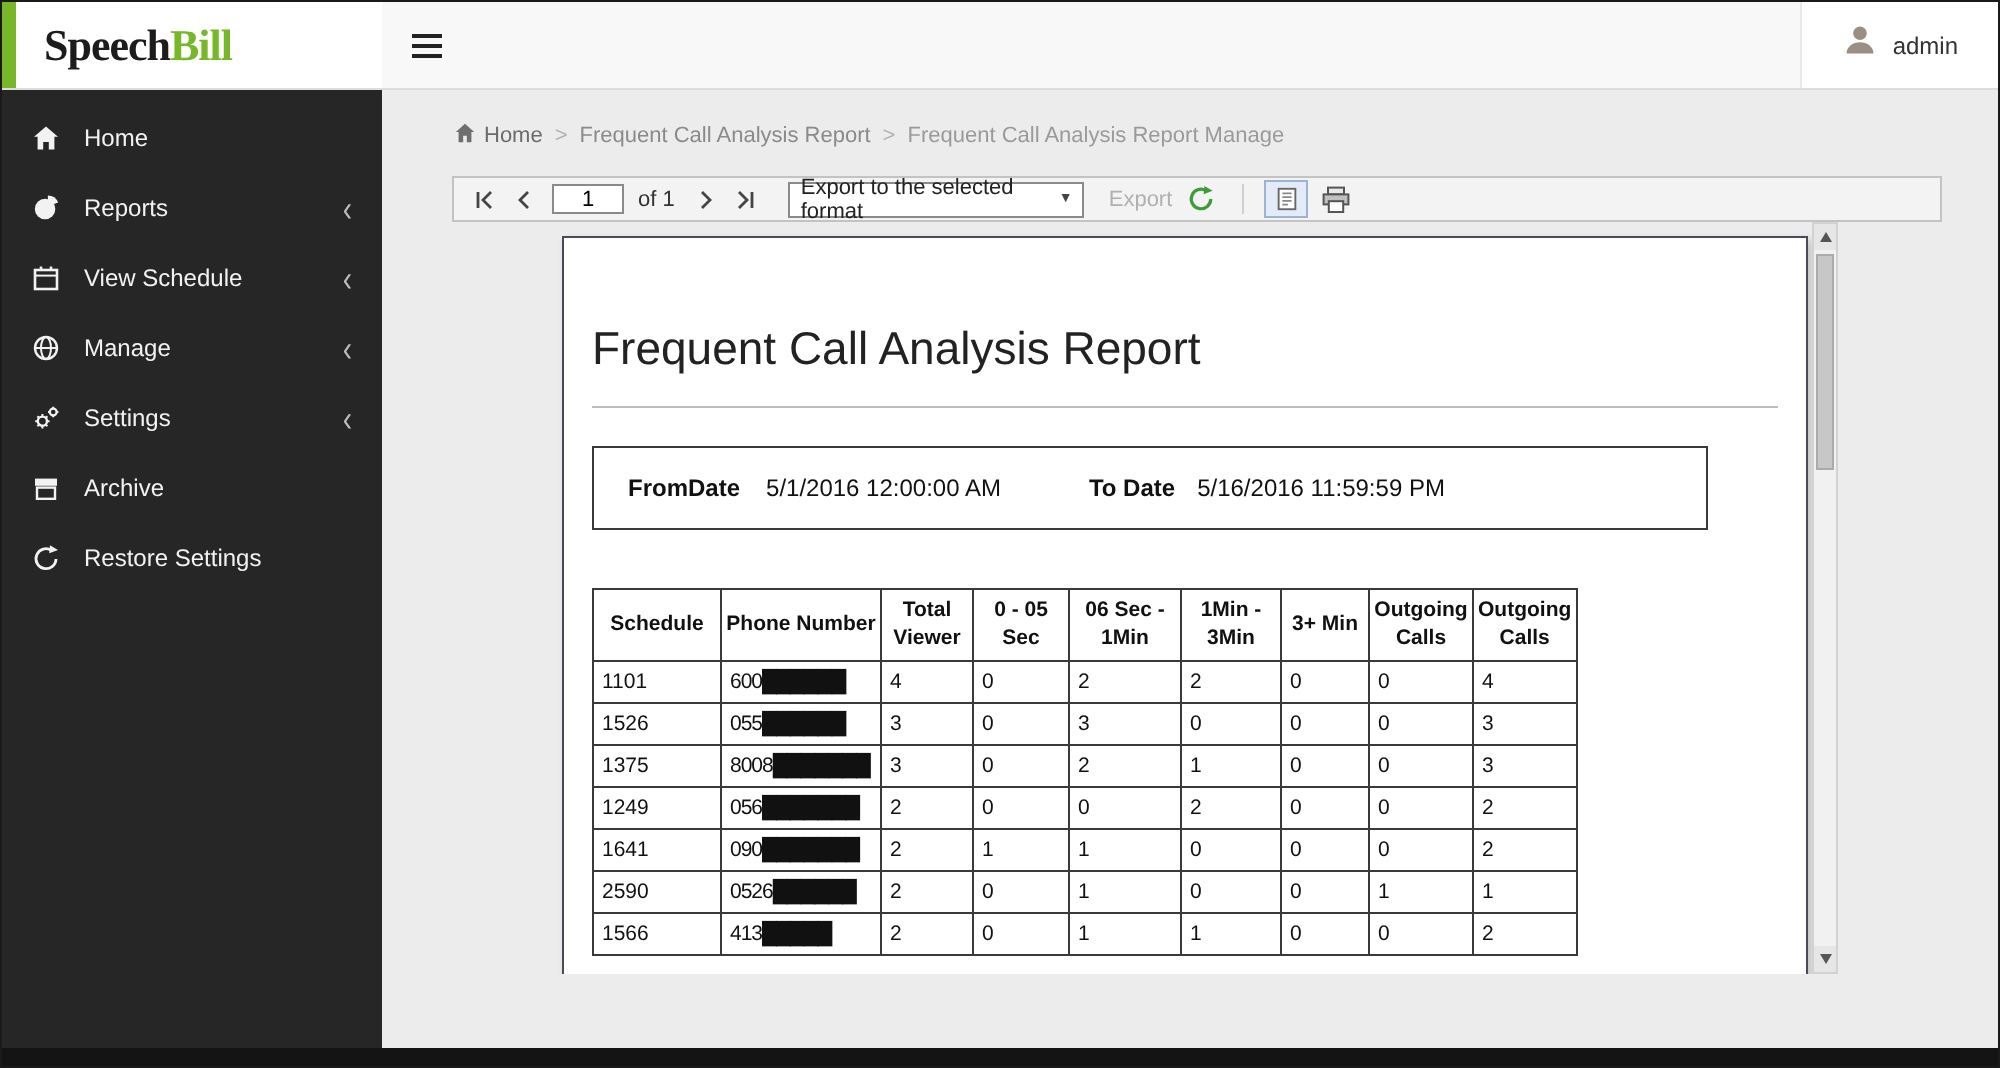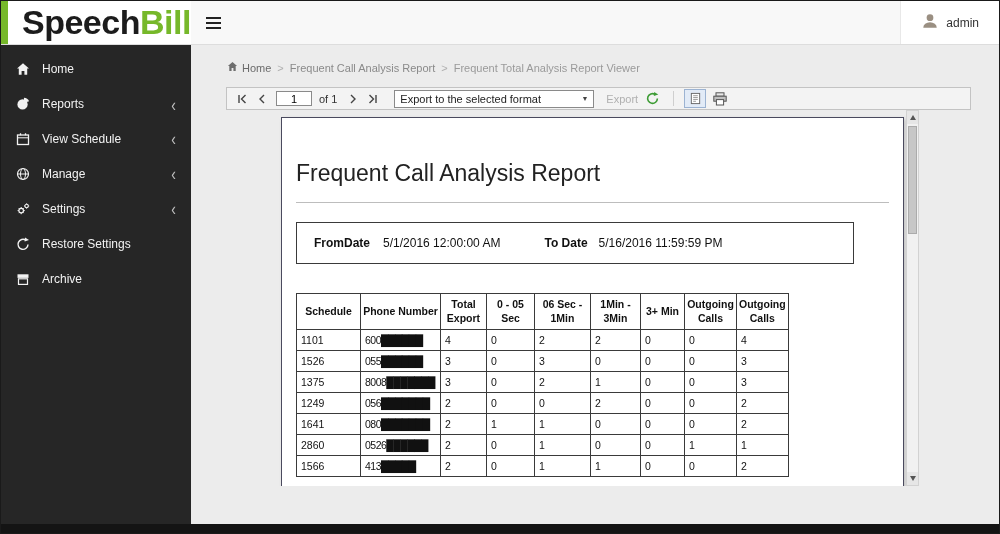--- a/index.html
+++ b/index.html
@@ -4,21 +4,21 @@
 <style>
   * { box-sizing: border-box; margin: 0; padding: 0; }
   html,body { width:1000px; height:534px; }
   body { font-family: "Liberation Sans", "DejaVu Sans", sans-serif; background:#fff; }
   .app { width:1000px; height:534px; border:1px solid #1a1a1a; display:flex; flex-direction:column; overflow:hidden; background:#ececec; }
 
   
   .header { height:44px; background:#f8f8f8; display:flex; align-items:stretch; border-bottom:1px solid #ddd; flex:0 0 44px; }
   .brand { width:190px; background:#fff; display:flex; align-items:center; }
   .green-strip { width:7px; height:100%; background:#76b82a; margin-right:14px; }
-  .brand-text { font-size:34px; font-weight:bold; letter-spacing:-0.5px; }
+  .brand-text { font-size:22px; font-weight:bold; letter-spacing:-0.5px;font-family:Liberation Serif, serif; }
   .brand-part1 { color:#1c1c1c; }
   .brand-part2 { color:#76b82a; }
   .hamburger { width:44px; display:flex; flex-direction:column; justify-content:center; align-items:center; gap:3px; cursor:pointer; }
   .hamburger .bar { width:15px; height:2px; background:#222; }
   .admin-box { margin-left:auto; display:flex; align-items:center; gap:7px; padding:0 20px; background:#fff; border-left:1px solid #e8e8e8; }
   .admin-label { font-size:12px; color:#333; }
 
   
   .body-row { flex:1 1 auto; display:flex; min-height:0; }
   .sidebar { width:190px; background:#262626; flex:0 0 190px; padding-top:6px; }
@@ -33,21 +33,21 @@
   .crumb-home { display:flex; align-items:center; gap:4px; color:#6b6b6b; }
   .crumb-sep { color:#b0b0b0; }
   .crumb-current { color:#9a9a9a; }
 
   
   .viewer { margin:13px 0 0 35px; width:745px; }
   .toolbar { height:23px; background:#f3f3f3; border:1px solid #c3c3c3; display:flex; align-items:center; padding:0 6px; gap:3px; }
   .nav-btn { width:17px; height:17px; display:flex; align-items:center; justify-content:center; cursor:pointer; }
   .page-input { width:36px; height:15px; font-size:11px; text-align:center; border:1px solid #8a8a8a; font-family:"Liberation Sans",sans-serif; margin:0 3px; }
   .of-label { font-size:11px; color:#333; margin:0 4px 0 1px; }
-  .select-box { margin-left:10px; width:200px; height:18px; border:1px solid #8a8a8a; background:#fff; font-size:11px; color:#222; display:flex; align-items:center; justify-content:space-between; padding:0 5px; cursor:pointer; }
+  .select-box { margin-left:10px; width:148px; height:18px; border:1px solid #8a8a8a; background:#fff; font-size:11px; color:#222; display:flex; align-items:center; justify-content:space-between; padding:0 5px; cursor:pointer; }
   .select-caret { font-size:7px; color:#444; }
   .export-label { color:#b0b0b0; font-size:11px; margin-left:9px; cursor:default; }
   .tb-sep { width:1px; height:15px; background:#cfcfcf; margin:0 7px; }
   .icon-btn { width:22px; height:19px; display:flex; align-items:center; justify-content:center; cursor:pointer; }
   .icon-btn.active { border:1px solid #9cb3d2; background:#e2ebf7; }
 
   
   .report-area { position:relative; height:376px; overflow:hidden; }
   .page { position:absolute; left:55px; top:7px; width:623px; height:460px; background:#fff; border:1px solid #4a4a5e; box-shadow:2px 2px 4px rgba(0,0,0,0.18); }
   .page-content { padding:42px 14px 0 14px; }
@@ -159,49 +159,49 @@
               <circle cx="10.6" cy="4" r="1.7" fill="none" stroke="#f2f2f2" stroke-width="1.1"></circle>
               <path d="M10.6 1.4 V2.3 M10.6 5.7 V6.6 M8 4 H8.9 M12.3 4 H13.2" stroke="#f2f2f2" stroke-width="1"></path>
             </svg>
           </span>
         <span>Settings</span>
         <span class="side-chevron">‹</span>
       </div>
       <div class="side-item">
         <span class="s-icon">
             <svg width="14" height="14" viewBox="0 0 14 14">
+              <rect x="1.5" y="2.3" width="11" height="3.6" fill="#f2f2f2"></rect>
+              <rect x="2.5" y="6.8" width="9" height="5.6" fill="none" stroke="#f2f2f2" stroke-width="1.2"></rect>
+            </svg>
+          </span>
+        <span>Archive</span>
+      </div>
+      <div class="side-item">
+        <span class="s-icon">
+            <svg width="14" height="14" viewBox="0 0 14 14">
               <path d="M12 7.5 A5 5 0 1 1 9.8 3.2" fill="none" stroke="#f2f2f2" stroke-width="1.4"></path>
               <path d="M9 0.6 L13 3 L8.6 4.6 Z" fill="#f2f2f2"></path>
             </svg>
           </span>
         <span>Restore Settings</span>
-      </div>
-      <div class="side-item">
-        <span class="s-icon">
-            <svg width="14" height="14" viewBox="0 0 14 14">
-              <rect x="1.5" y="2.3" width="11" height="3.6" fill="#f2f2f2"></rect>
-              <rect x="2.5" y="6.8" width="9" height="5.6" fill="none" stroke="#f2f2f2" stroke-width="1.2"></rect>
-            </svg>
-          </span>
-        <span>Archive</span>
       </div>
     </div>
 
     <div class="main">
       <div class="breadcrumb">
         <span class="crumb-home">
           <span><svg width="11" height="11" viewBox="0 0 12 12">
                 <path d="M6 1 L11 5.5 H9.5 V11 H7 V7.5 H5 V11 H2.5 V5.5 H1 Z" fill="#6e6e6e"></path>
               </svg></span>
           <span>Home</span>
         </span>
         <span class="crumb-sep">&gt;</span>
         <span>Frequent Call Analysis Report</span>
         <span class="crumb-sep">&gt;</span>
-        <span class="crumb-current">Frequent Total Analysis Report Viewer</span>
+        <span class="crumb-current">Frequent Call Analysis Report Manage</span>
       </div>
 
       <div class="viewer">
 
         <div class="toolbar">
           <span class="nav-btn">
               <svg width="12" height="12" viewBox="0 0 12 12">
                 <path d="M3 2 V10" stroke="#444" stroke-width="1.4"></path>
                 <path d="M9.5 2 L5.5 6 L9.5 10" fill="none" stroke="#444" stroke-width="1.4"></path>
               </svg>
@@ -274,21 +274,21 @@
                     <col style="width:50px">
                     <col style="width:44px">
                     <col style="width:52px">
                     <col style="width:50px">
                 </colgroup>
                 <thead>
                   <tr>
 
                   <th>Schedule</th>
                       <th>Phone Number</th>
-                      <th>Total Export</th>
+                      <th>Total Viewer</th>
                       <th>0 - 05 Sec</th>
                       <th>06 Sec - 1Min</th>
                       <th>1Min - 3Min</th>
                       <th>3+ Min</th>
                       <th>Outgoing Calls</th>
                       <th>Outgoing Calls</th>
                     </tr>
                 </thead>
                 <tbody>
 
@@ -335,32 +335,32 @@
                       <td>0</td>
                       <td>0</td>
                       <td>2</td>
                       <td>0</td>
                       <td>0</td>
                       <td>2</td>
                     </tr>
 
                     <tr>
                       <td>1641</td>
-                      <td class="phone-cell">080███████</td>
-                      <td>2</td>
-                      <td>1</td>
-                      <td>1</td>
-                      <td>0</td>
-                      <td>0</td>
-                      <td>0</td>
-                      <td>2</td>
-                    </tr>
-
-                    <tr>
-                      <td>2860</td>
+                      <td class="phone-cell">090███████</td>
+                      <td>2</td>
+                      <td>1</td>
+                      <td>1</td>
+                      <td>0</td>
+                      <td>0</td>
+                      <td>0</td>
+                      <td>2</td>
+                    </tr>
+
+                    <tr>
+                      <td>2590</td>
                       <td class="phone-cell">0526██████</td>
                       <td>2</td>
                       <td>0</td>
                       <td>1</td>
                       <td>0</td>
                       <td>0</td>
                       <td>1</td>
                       <td>1</td>
                     </tr>
 

